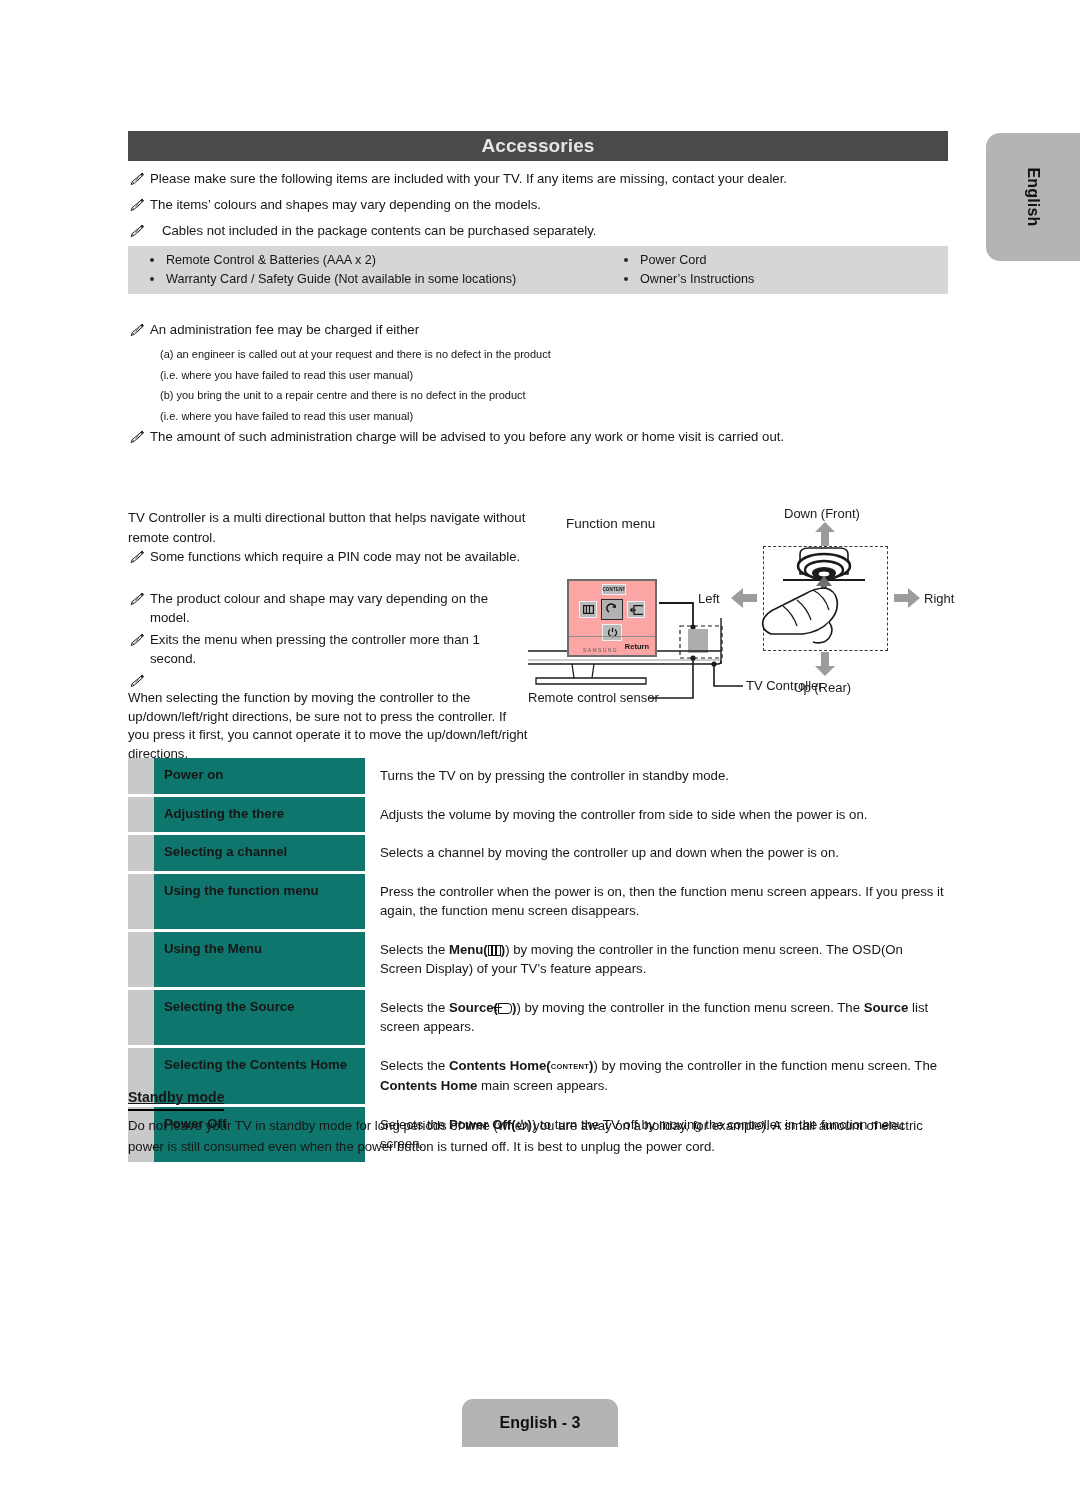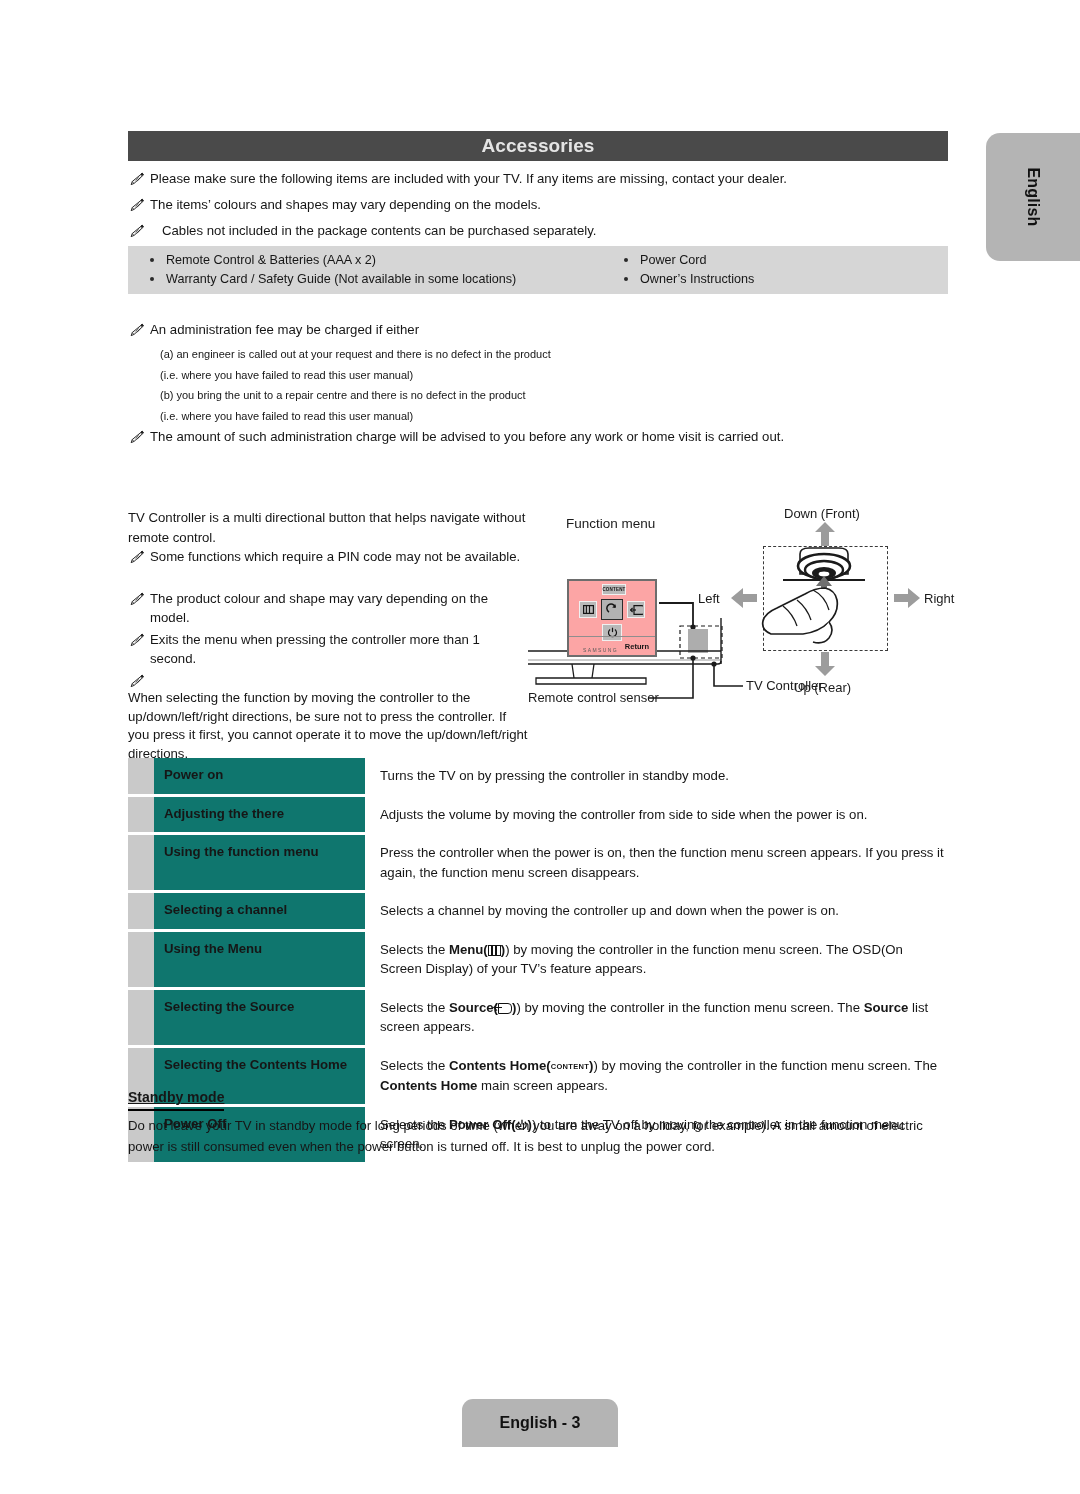--- a/index.html
+++ b/index.html
@@ -551,28 +551,28 @@
     </div>
 
     <div class="frow">
       <div class="stripe"></div>
       <div class="label">Adjusting the there</div>
       <div class="desc"><span>Adjusts the volume by moving the controller from side to side when the power is on.</span></div>
     </div>
 
     <div class="frow">
       <div class="stripe"></div>
+      <div class="label">Selecting a channel</div>
+      <div class="desc"><span>Selects a channel by moving the controller up and down when the power is on.</span></div>
+    </div>
+
+    <div class="frow">
+      <div class="stripe"></div>
       <div class="label">Using the function menu</div>
       <div class="desc"><span>Press the controller when the power is on, then the function menu screen appears. If you press it again, the function menu screen disappears.</span></div>
-    </div>
-
-    <div class="frow">
-      <div class="stripe"></div>
-      <div class="label">Selecting a channel</div>
-      <div class="desc"><span>Selects a channel by moving the controller up and down when the power is on.</span></div>
     </div>
 
     <div class="frow">
       <div class="stripe"></div>
       <div class="label">Using the Menu</div>
       <div class="desc"><span>Selects the </span><b>Menu(</b><span class="ic ic-menu"></span><b>)</b><span>) by moving the controller in the function menu screen. The OSD(On Screen Display) of your TV’s feature appears.</span></div>
     </div>
 
     <div class="frow">
       <div class="stripe"></div>

